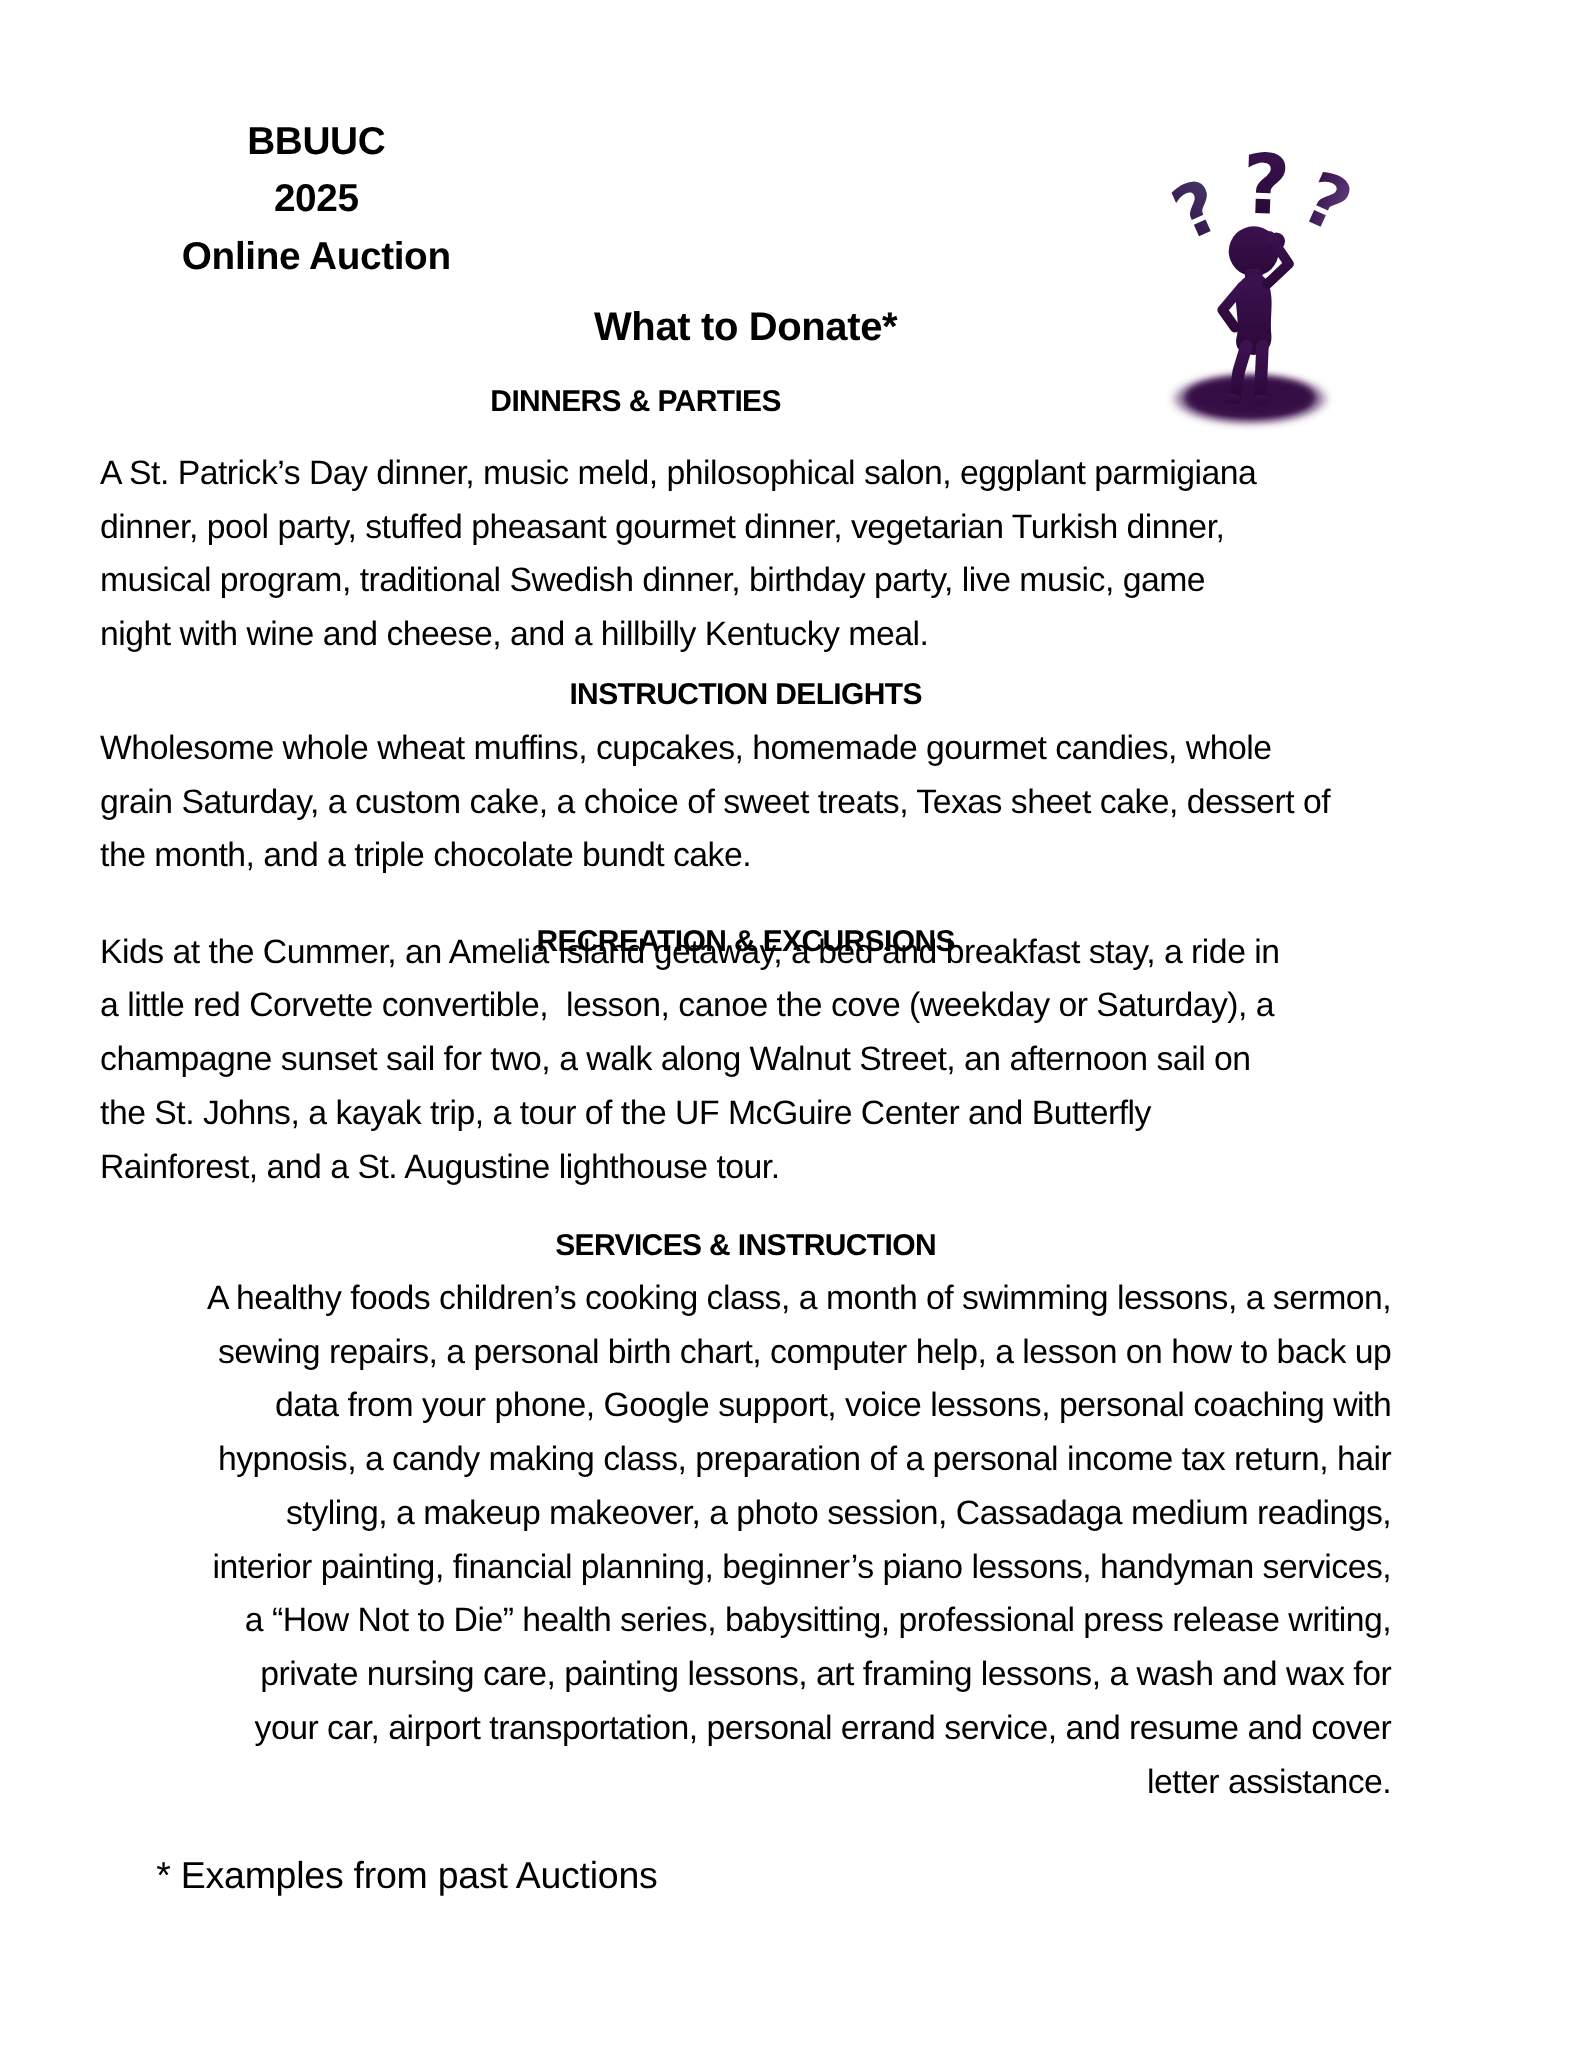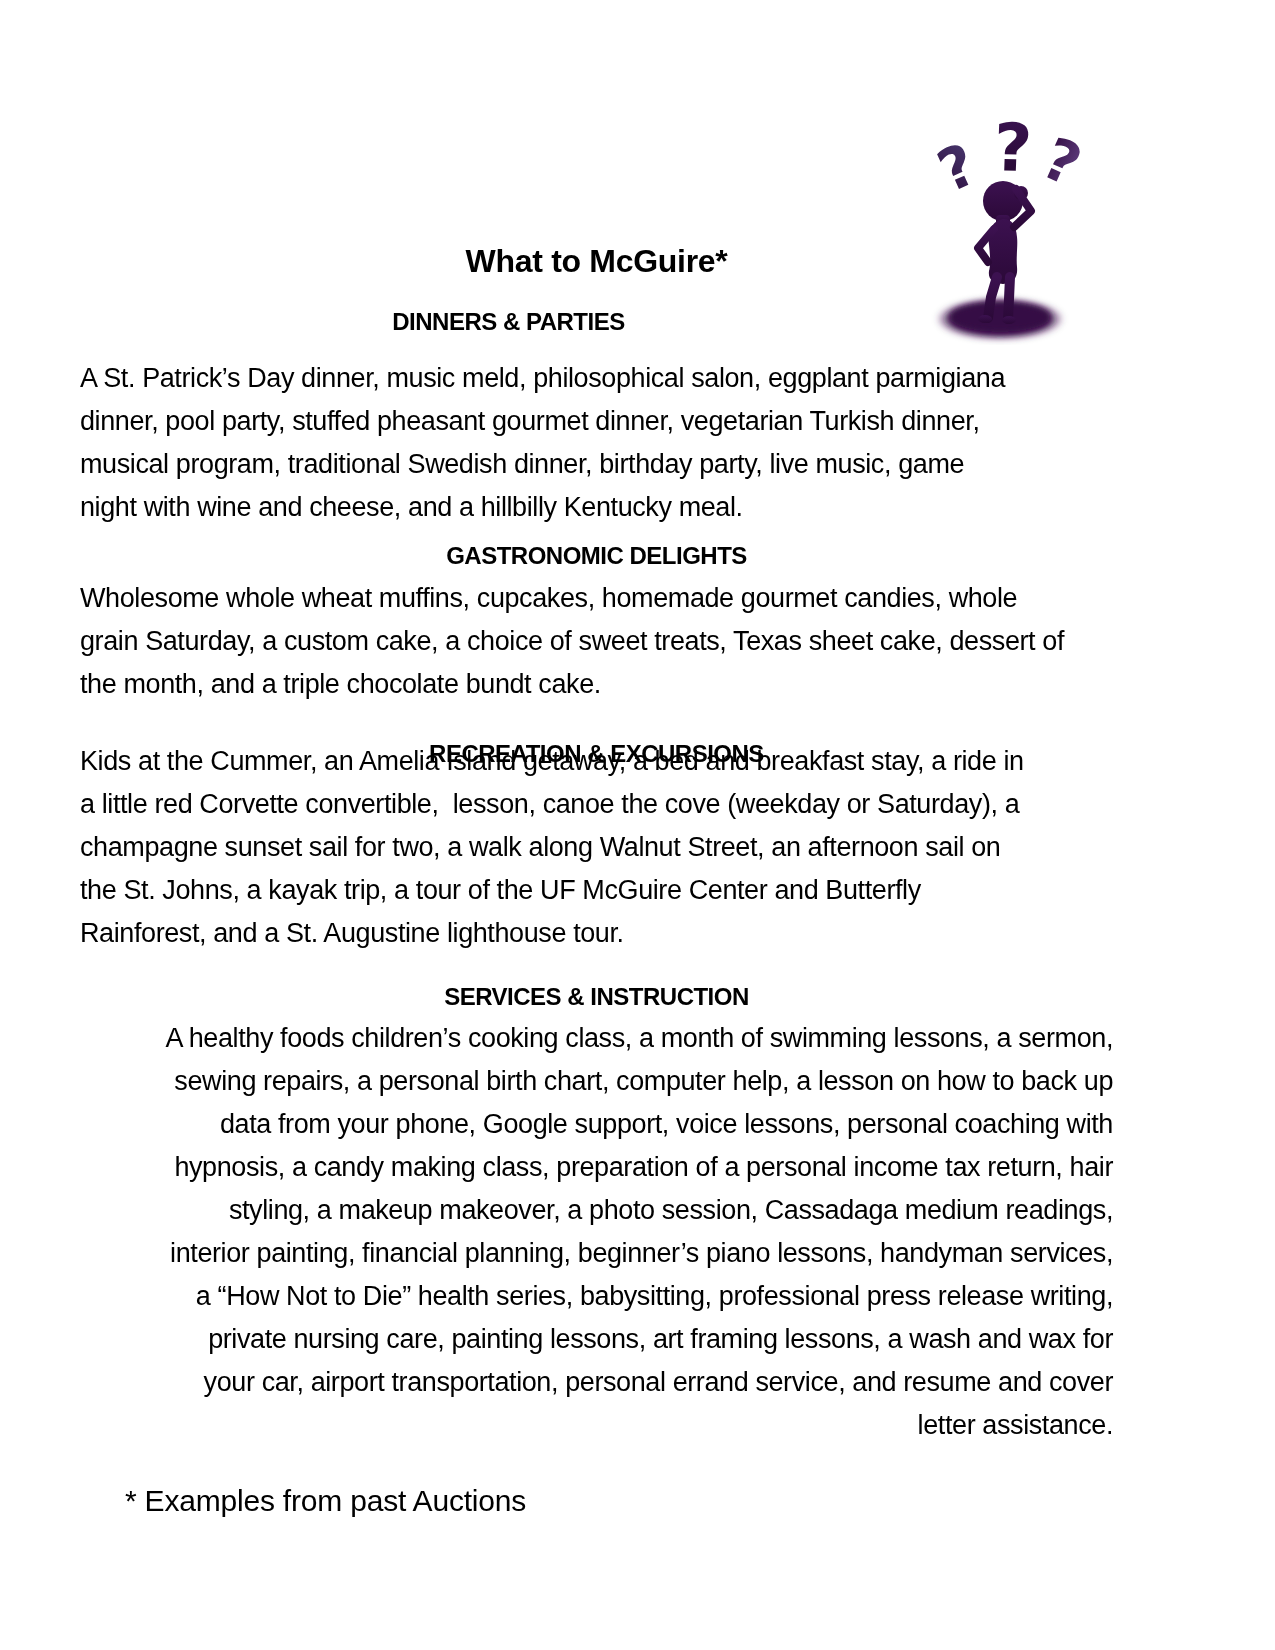--- a/index.html
+++ b/index.html
@@ -51,20 +51,25 @@
     text-align:left;font-size:30px;line-height:42px;
     transform:translateX(45px);
     letter-spacing:-0.2px;
   }
 </style>
 </head>
 <body>
 
 <div class="page">
 
+  <div class="header-left">
+    <div>BBUUC</div>
+    <div>2025</div>
+    <div>Online Auction</div>
+  </div>
 
   <svg class="clipart" viewBox="0 0 205 240" aria-hidden="true">
     <defs>
       <linearGradient id="gQL" x1="0" y1="1" x2="1" y2="0">
         <stop offset="0" stop-color="#2d0c3c"></stop>
           <stop offset="1" stop-color="#4a3b72"></stop>
       </linearGradient>
       <linearGradient id="gQM" x1="0" y1="0" x2="0" y2="1">
         <stop offset="0" stop-color="#3c1453"></stop>
           <stop offset="1" stop-color="#24072f"></stop>
@@ -108,29 +113,29 @@
       <path d="M104,124 L88,143 L98,157" fill="none" stroke="url(#gBody)" stroke-width="8" stroke-linecap="round" stroke-linejoin="round"></path>
       <path d="M124,122 L141,106 L126,84" fill="none" stroke="url(#gBody)" stroke-width="8" stroke-linecap="round" stroke-linejoin="round"></path>
       <path d="M107,172 L101,192 L98,213" fill="none" stroke="url(#gBody)" stroke-width="10" stroke-linecap="round"></path>
       <path d="M120,172 L119,194 L118,214" fill="none" stroke="url(#gBody)" stroke-width="10" stroke-linecap="round"></path>
       <ellipse cx="95" cy="214" rx="7" ry="4"></ellipse>
       <ellipse cx="119" cy="215" rx="7" ry="4"></ellipse>
     </g>
   </svg>
 
   <div class="content">
-    <div class="page-title">What to McGuire*</div>
+    <div class="page-title">What to Donate*</div>
 
     <h2 class="sec-h" id="h2-0">DINNERS &amp; PARTIES</h2>
     <p class="sec-p" id="p-0">A St. Patrick’s Day dinner, music meld, philosophical salon, eggplant parmigiana
 dinner, pool party, stuffed pheasant gourmet dinner, vegetarian Turkish dinner,
 musical program, traditional Swedish dinner, birthday party, live music, game
 night with wine and cheese, and a hillbilly Kentucky meal.</p>
 
-    <h2 class="sec-h" id="h2-1">GASTRONOMIC DELIGHTS</h2>
+    <h2 class="sec-h" id="h2-1">INSTRUCTION DELIGHTS</h2>
     <p class="sec-p" id="p-1">Wholesome whole wheat muffins, cupcakes, homemade gourmet candies, whole
 grain Saturday, a custom cake, a choice of sweet treats, Texas sheet cake, dessert of
 the month, and a triple chocolate bundt cake.</p>
 
     <h2 class="sec-h" id="h2-2">RECREATION &amp; EXCURSIONS</h2>
     <p class="sec-p" id="p-2">Kids at the Cummer, an Amelia Island getaway, a bed and breakfast stay, a ride in
 a little red Corvette convertible,  lesson, canoe the cove (weekday or Saturday), a
 champagne sunset sail for two, a walk along Walnut Street, an afternoon sail on
 the St. Johns, a kayak trip, a tour of the UF McGuire Center and Butterfly
 Rainforest, and a St. Augustine lighthouse tour.</p>

